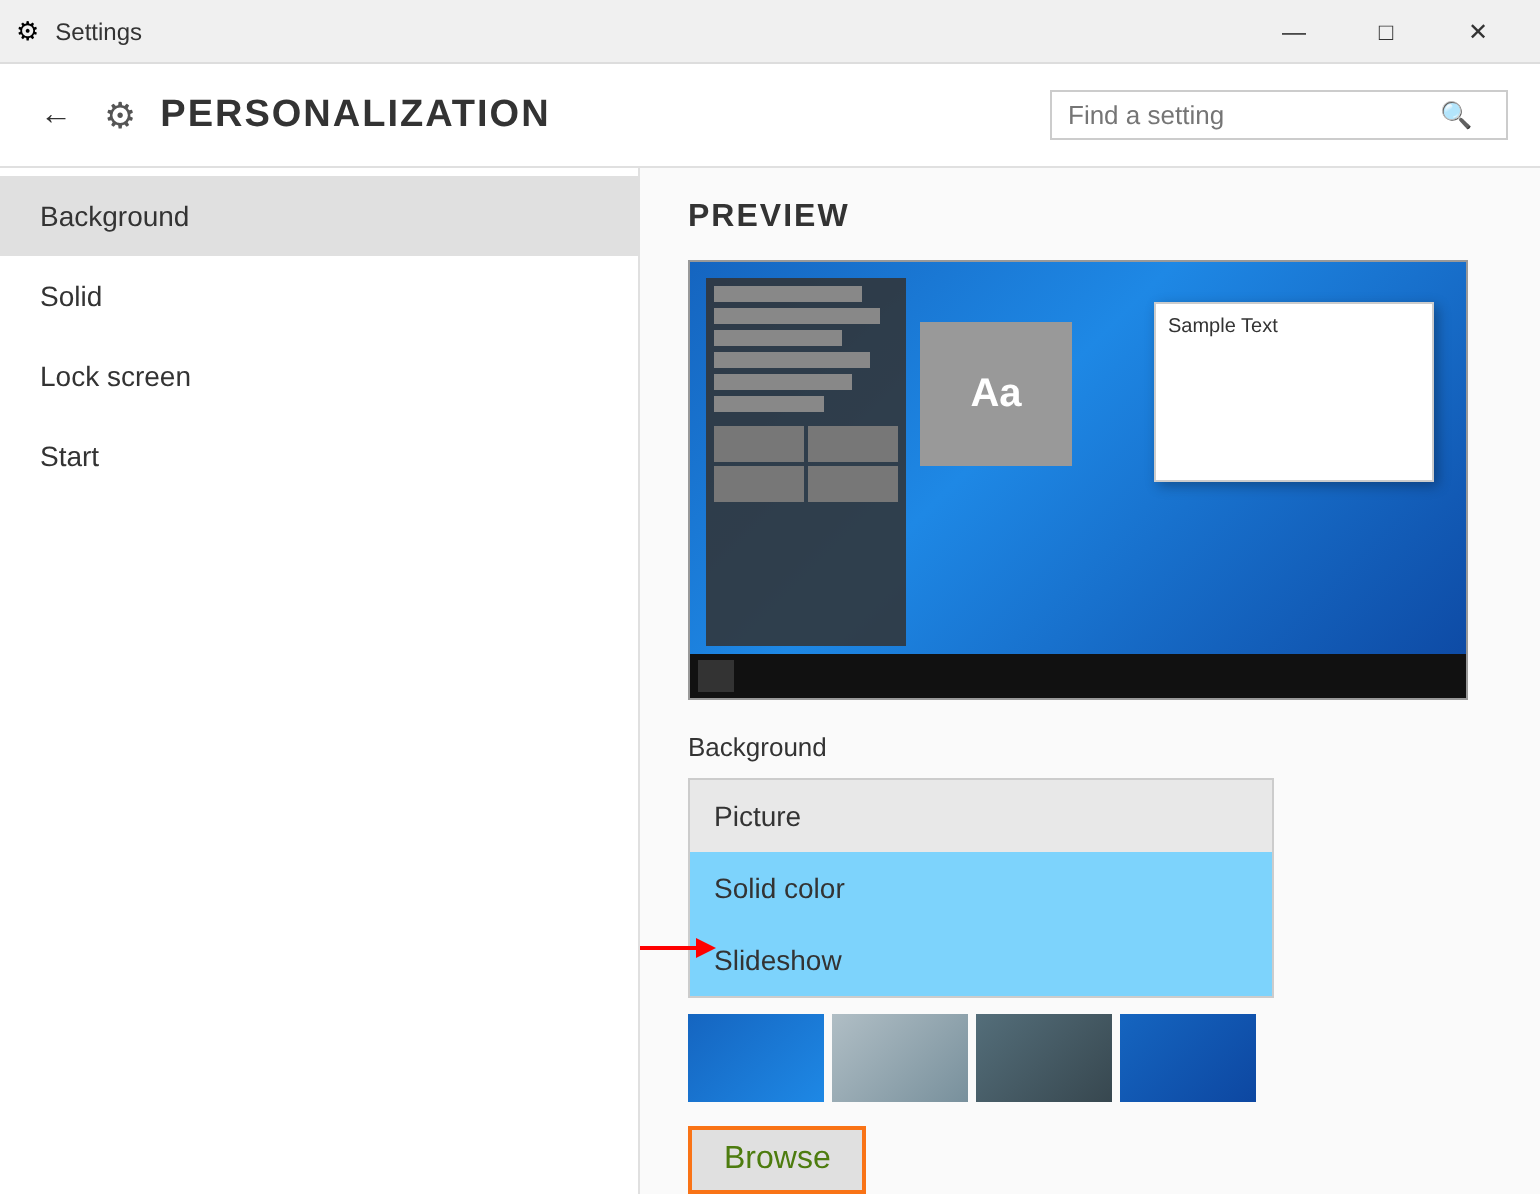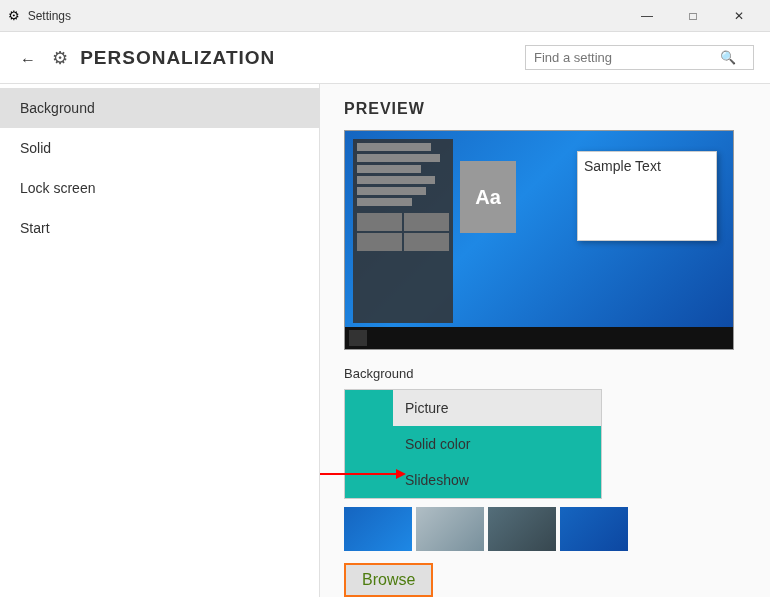--- a/index.html
+++ b/index.html
@@ -199,21 +199,21 @@
     }
     .mini-cell {
       height: 18px;
       background: #777;
     }
     
     .preview-aa-tile {
       position: absolute;
       left: 115px;
       top: 30px;
-      width: 56px;
+      width: 76px;
       height: 72px;
       background: #999;
       display: flex;
       align-items: center;
       justify-content: center;
       font-size: 20px;
       font-weight: 600;
       color: #fff;
     }
     
@@ -222,36 +222,35 @@
       right: 16px;
       top: 20px;
       width: 140px;
       height: 90px;
       background: #fff;
       border: 1px solid #ccc;
       box-shadow: 2px 2px 6px rgba(0,0,0,0.3);
       padding: 6px;
     }
     .preview-dialog-text {
-      font-size: 14px;
+      font-size: 10px;
       color: #333;
     }
 
     
     .section-label {
       font-size: 13px;
       color: #333;
       margin-bottom: 8px;
     }
     .dropdown-list {
-      width: 258px;
-      background: #14b8a6;
+      width: 293px;
+      background: #7dd3fc;
       border: 1px solid #ccc;
       margin-bottom: 8px;
-      padding-left: 48px;
     }
     .dropdown-item {
       padding: 10px 12px;
       font-size: 14px;
       color: #333;
       cursor: pointer;
       display: flex;
       align-items: center;
     }
     .dropdown-item.selected { background: #e8e8e8; }

